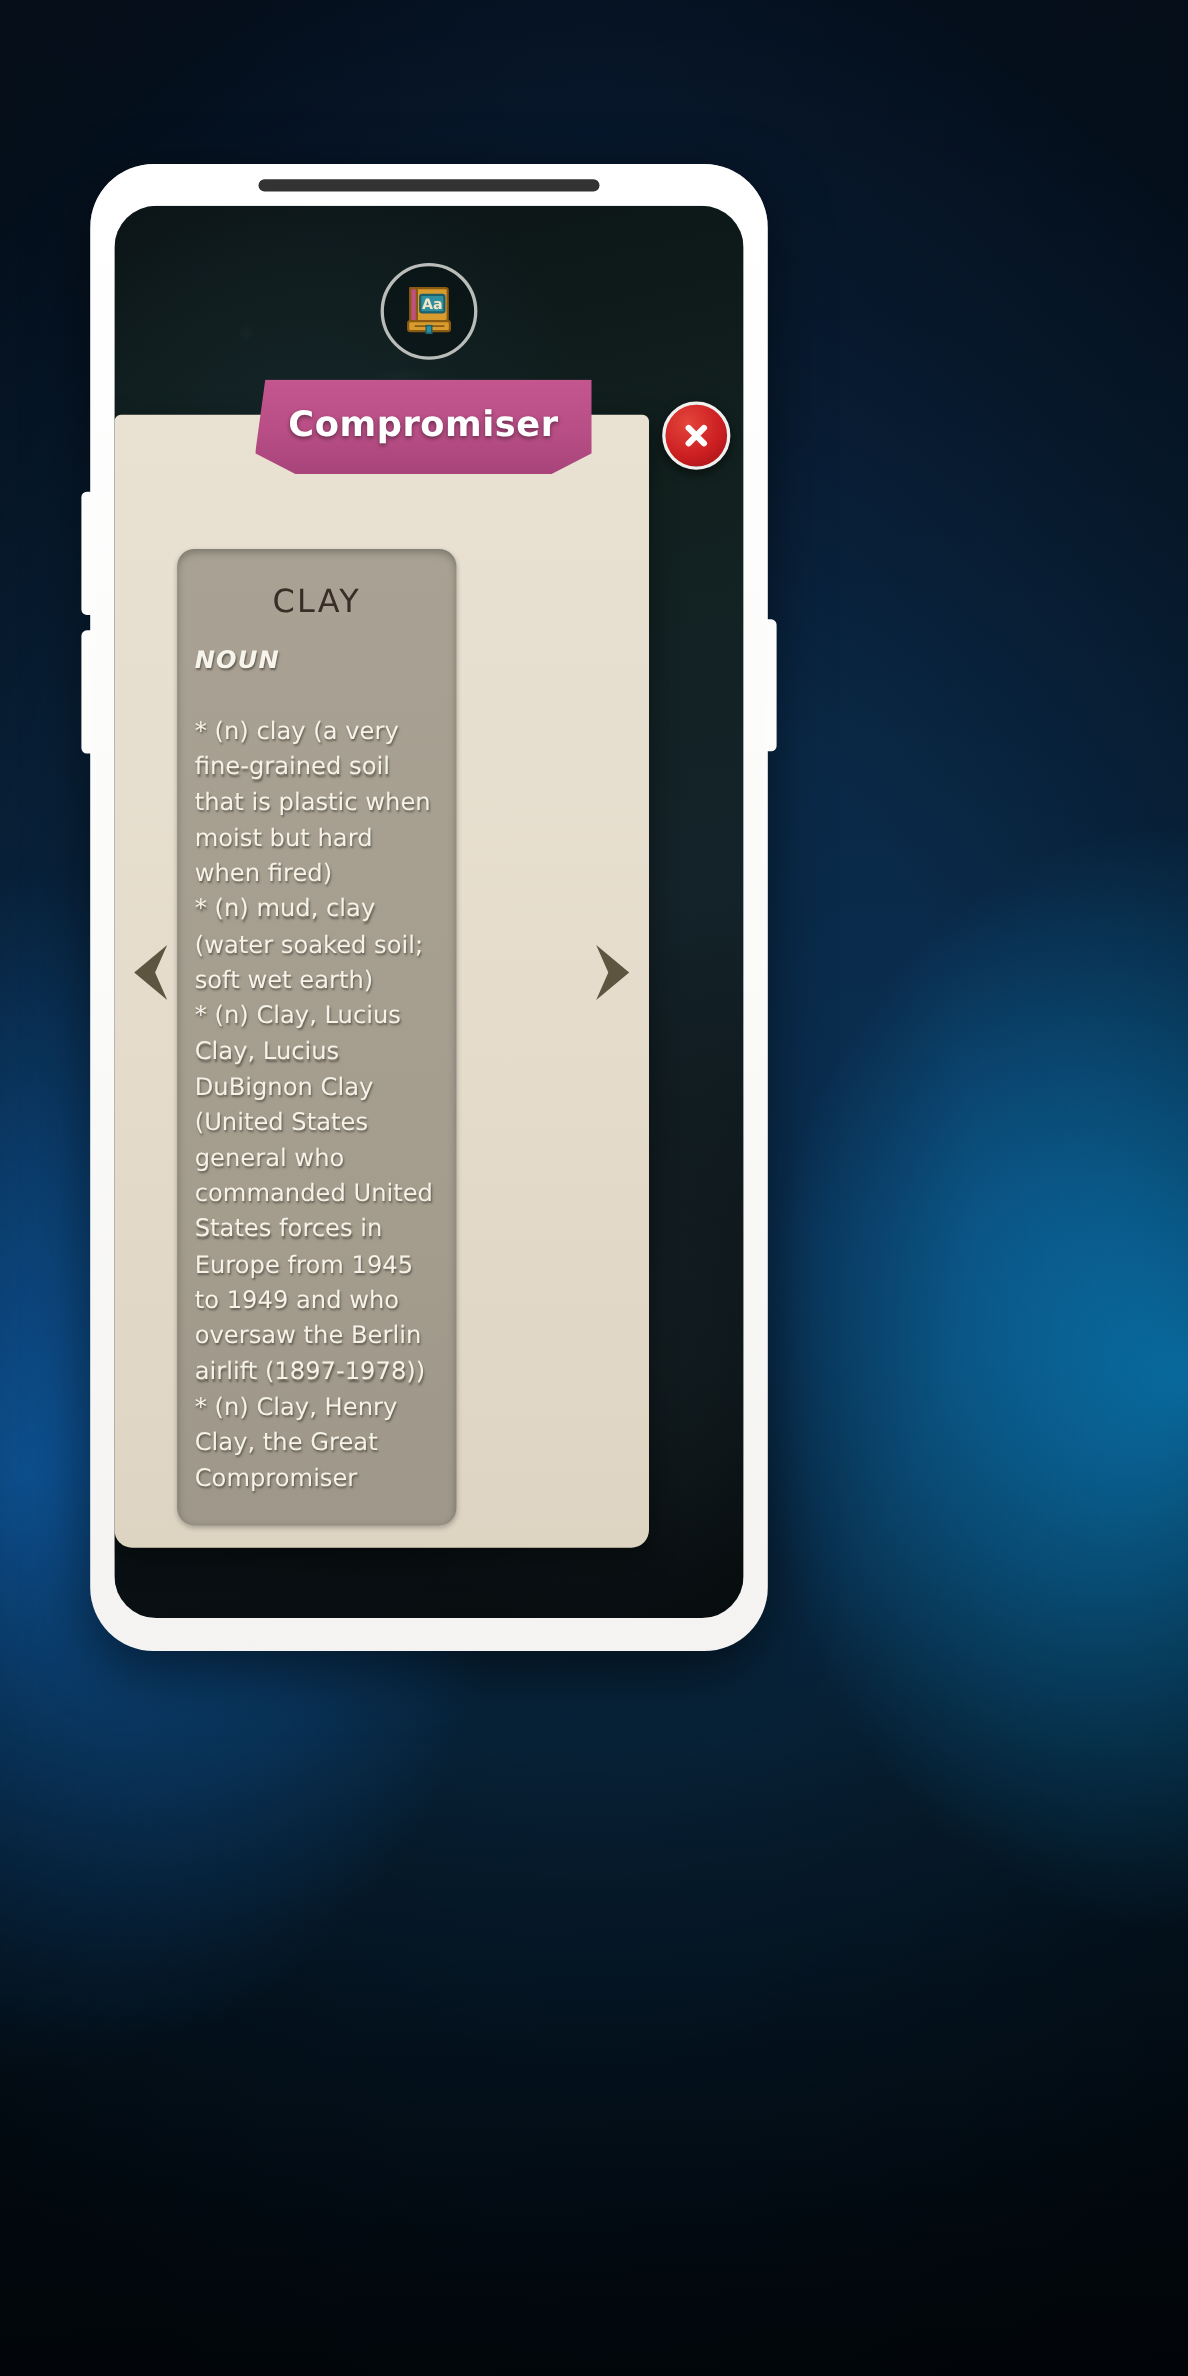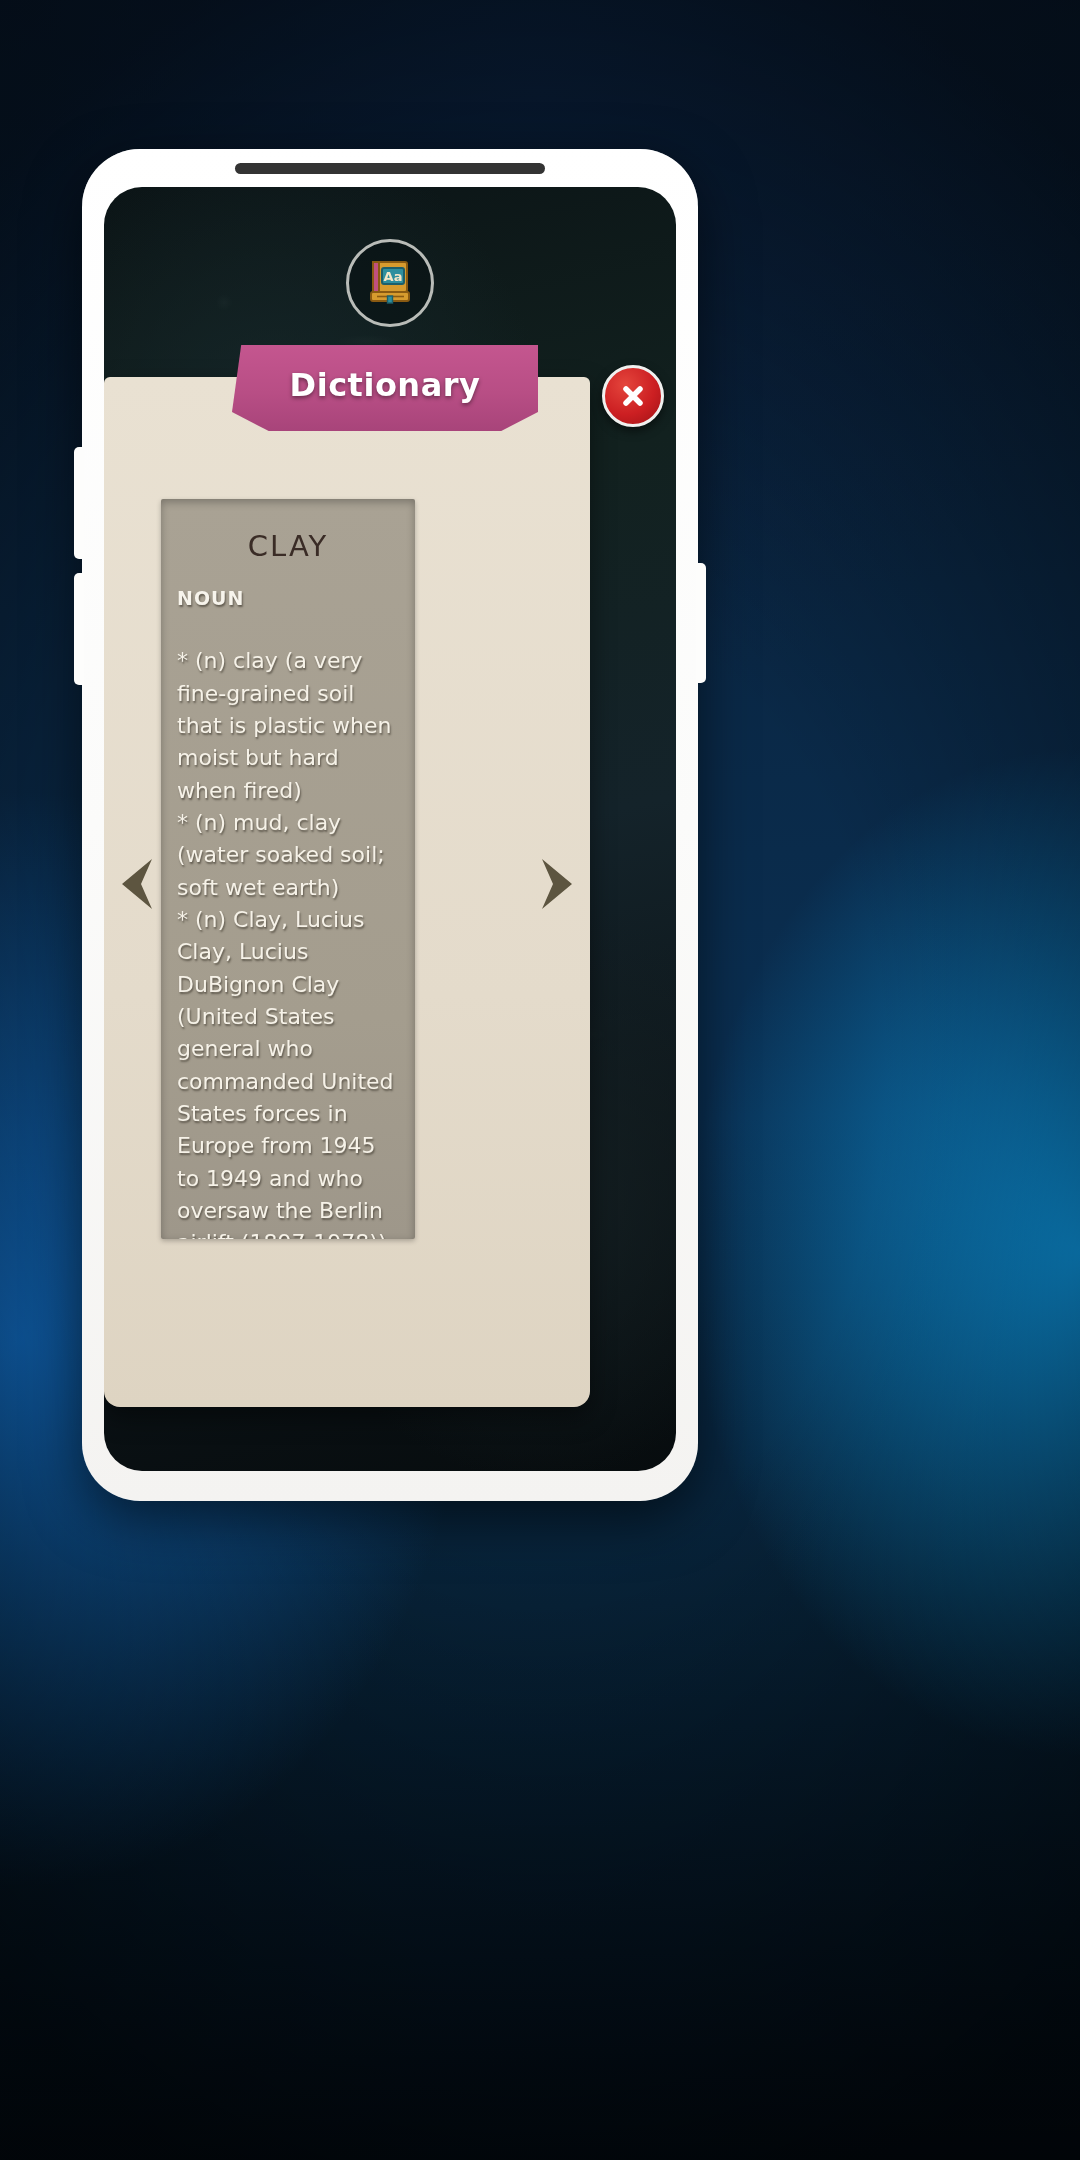--- a/index.html
+++ b/index.html
@@ -160,23 +160,23 @@
     cursor: pointer;
   }
   #close-icon-x { width: 30px; height: 30px; display: block; }
 
   
   #definition-card {
     position: absolute;
     left: 57px;
     top: 122px;
     width: 254px;
-    height: 740px;
+    height: 888px;
     background: linear-gradient(180deg, #a9a294 0%, #a49d8e 70%, #9e978a 100%);
-    border-radius: 2px;
+    border-radius: 16px;
     box-shadow: 0 3px 8px rgba(0,0,0,0.28) inset, 0 2px 5px rgba(0,0,0,0.25);
     overflow: hidden;
     box-sizing: border-box;
   }
   #word-heading {
     margin: 0;
     padding: 30px 0 22px 0;
     text-align: center;
     font-size: 29px;
     font-weight: normal;
@@ -191,21 +191,22 @@
     text-shadow: 1px 2px 2px rgba(40,34,26,0.55);
     white-space: pre-wrap;
     word-break: break-word;
   }
   #part-of-speech {
     display: block;
     font-weight: bold;
     letter-spacing: 1px;
     color: #f7f4ec;
     text-shadow: 1px 2px 2px rgba(40,34,26,0.55);
-    font-size: 19px;
+    font-size: 22px;
+    font-style: italic;
   }
 
   
   .nav-arrow {
     position: absolute;
     top: 480px;
     width: 40px;
     height: 54px;
     cursor: pointer;
   }
@@ -237,21 +238,21 @@
         <text x="29" y="24" font-family="'DejaVu Sans', sans-serif" font-size="13" font-weight="bold" fill="#f3e6c8" text-anchor="middle">Aa</text>
         <rect x="7" y="35" width="38" height="9" rx="2" fill="#d79b2e" stroke="#8a5a12" stroke-width="2"></rect>
         <line x1="13" y1="39.5" x2="40" y2="39.5" stroke="#8a5a12" stroke-width="1.6"></line>
         <rect x="23.5" y="39" width="5" height="7" fill="#2f8f9e" stroke="#1d5f6b" stroke-width="1.4"></rect>
       </svg>
     </div>
 
     <div id="dictionary-panel">
 
       <div id="dictionary-title-banner">
-        <span id="dictionary-title-text">Dictionary</span>
+        <span id="dictionary-title-text">Compromiser</span>
       </div>
 
       <div id="close-button">
         <svg id="close-icon-x" viewBox="0 0 30 30">
           <path d="M8 8 L22 22 M22 8 L8 22" stroke="#ffffff" stroke-width="5.5" stroke-linecap="round"></path>
         </svg>
       </div>
 
       <div id="definition-card">
         <h1 id="word-heading">CLAY</h1>

